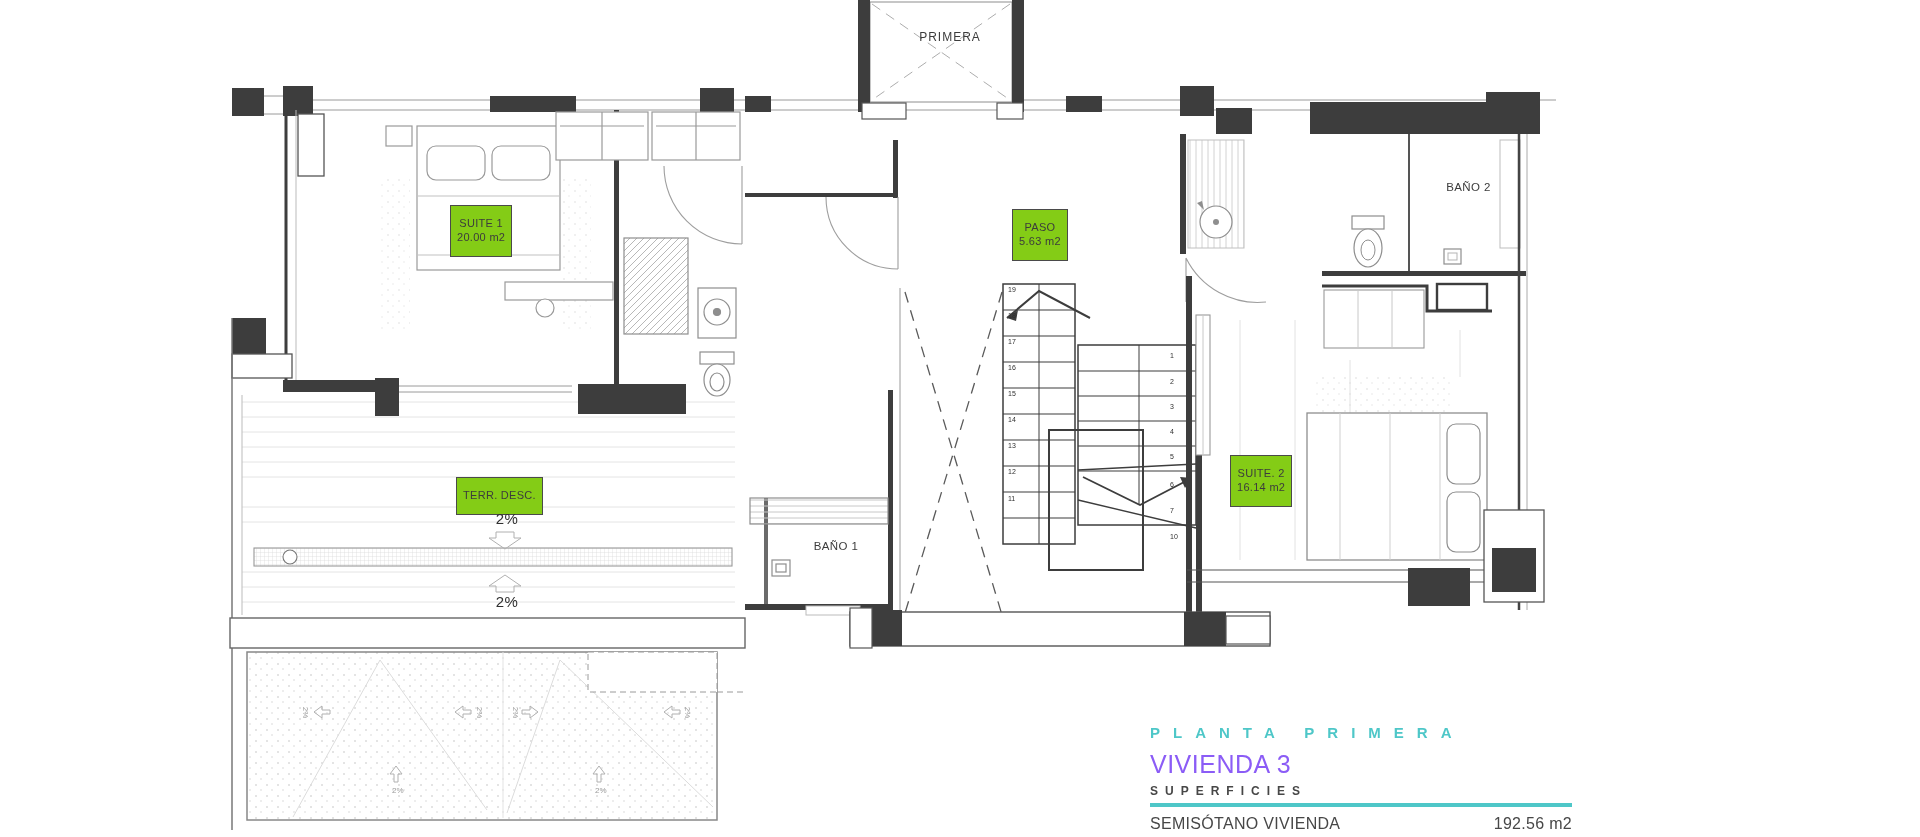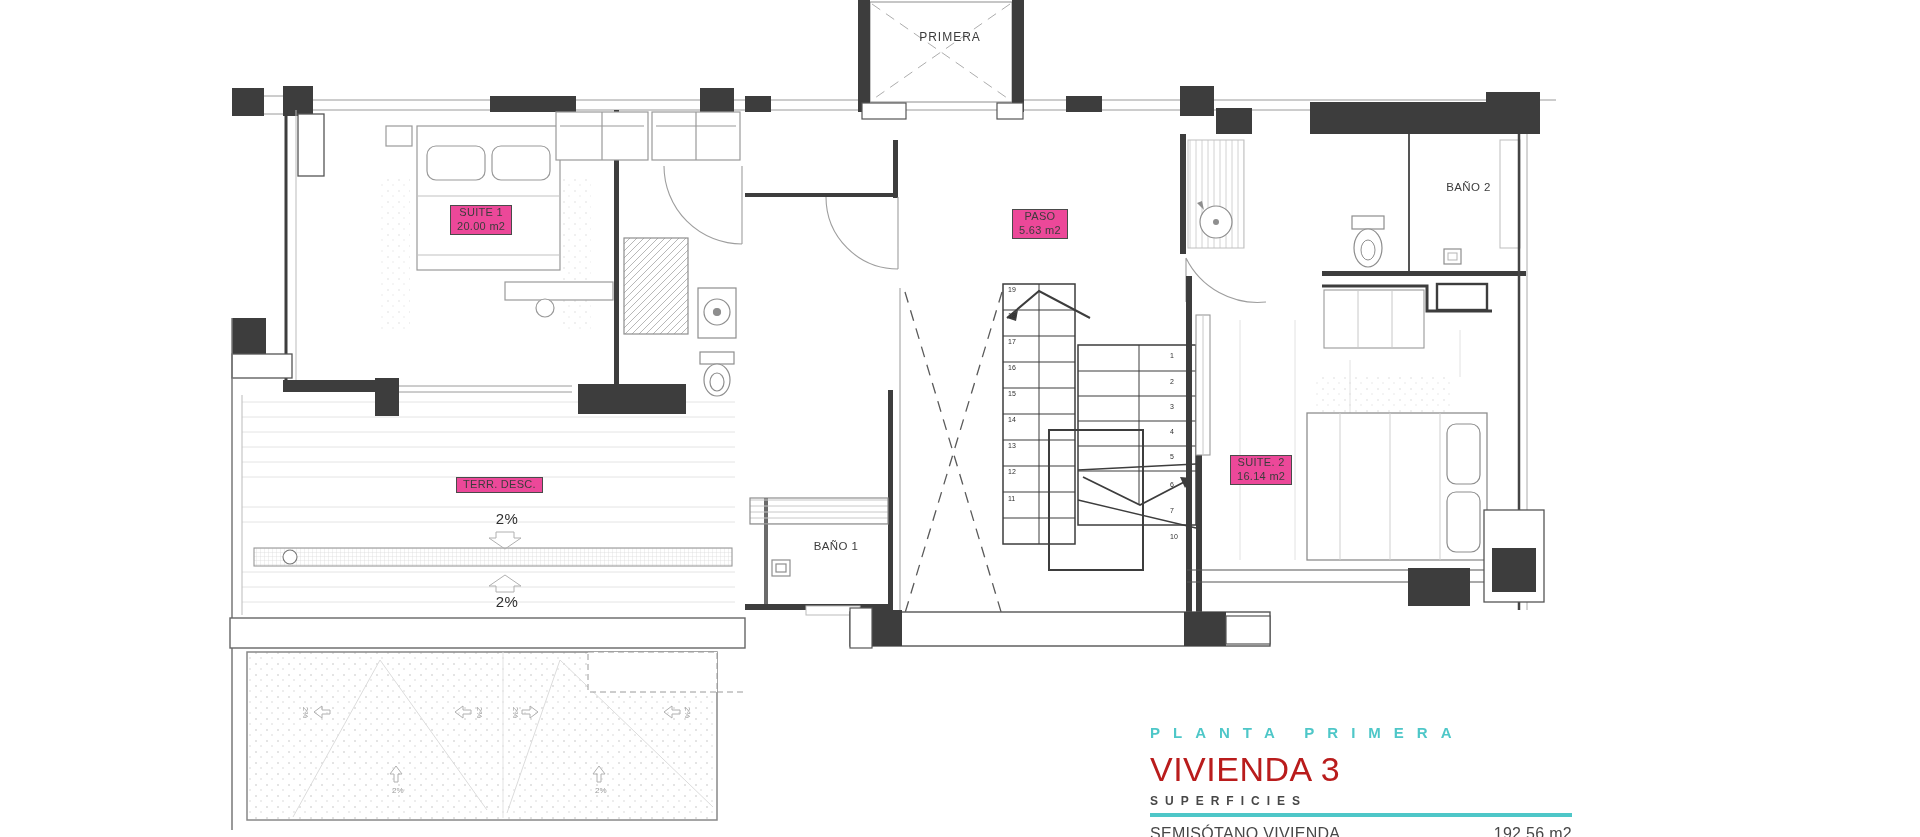--- a/index.html
+++ b/index.html
@@ -1,31 +1,31 @@
 <!DOCTYPE html>
 <html><head>
 <meta charset="utf-8">
 <style>
   html,body{margin:0;padding:0;background:#ffffff;}
   #stage{position:relative;width:1920px;height:837px;background:#fff;overflow:hidden;
          font-family:"Liberation Sans","DejaVu Sans",sans-serif;color:#3d3d3d;}
   #plan-svg{position:absolute;left:0;top:0;}
   .lbl{position:absolute;color:#3c3c3c;white-space:nowrap;}
   .ctr{transform:translateX(-50%);}
-  .roombox{border:1.2px solid #4a4a4a;background:#ec4899;padding:0 6px;text-align:center;
+  .roombox{border:1.2px solid #4a4a4a;background:#84cc16;padding:11px 6px;text-align:center;
            font-size:11px;line-height:1.25;letter-spacing:.3px;}
   .plain{font-size:11.5px;letter-spacing:.4px;}
   .stairnum{position:absolute;font-size:7px;color:#2f2f2f;}
   .slope-big{font-size:15px;color:#2f2f2f;letter-spacing:.5px;}
   .slope-small{position:absolute;font-size:8px;color:#9a9a9a;}
   .rot{transform:rotate(90deg);}
   
   #titleblock{position:absolute;left:1150px;top:724px;width:430px;}
   .tb-floor{color:#4ec7c8;font-size:15px;letter-spacing:13px;font-weight:bold;}
-  .tb-dwelling{margin-top:9px;font-size:34px;color:#b91c1c;letter-spacing:.5px;}
+  .tb-dwelling{margin-top:9px;font-size:25px;color:#8b5cf6;letter-spacing:.5px;}
   .tb-section{margin-top:5px;font-size:12px;color:#474747;letter-spacing:7px;font-weight:bold;}
   .tb-rule{margin-top:5px;height:4px;background:#4ec7c8;width:422px;}
   .tb-row{display:flex;justify-content:space-between;width:422px;margin-top:8px;
           font-size:16px;color:#474747;letter-spacing:.3px;}
 </style>
 </head>
 <body>
 <div id="stage">
 
 <svg id="plan-svg" width="1920" height="837" viewBox="0 0 1920 837">

